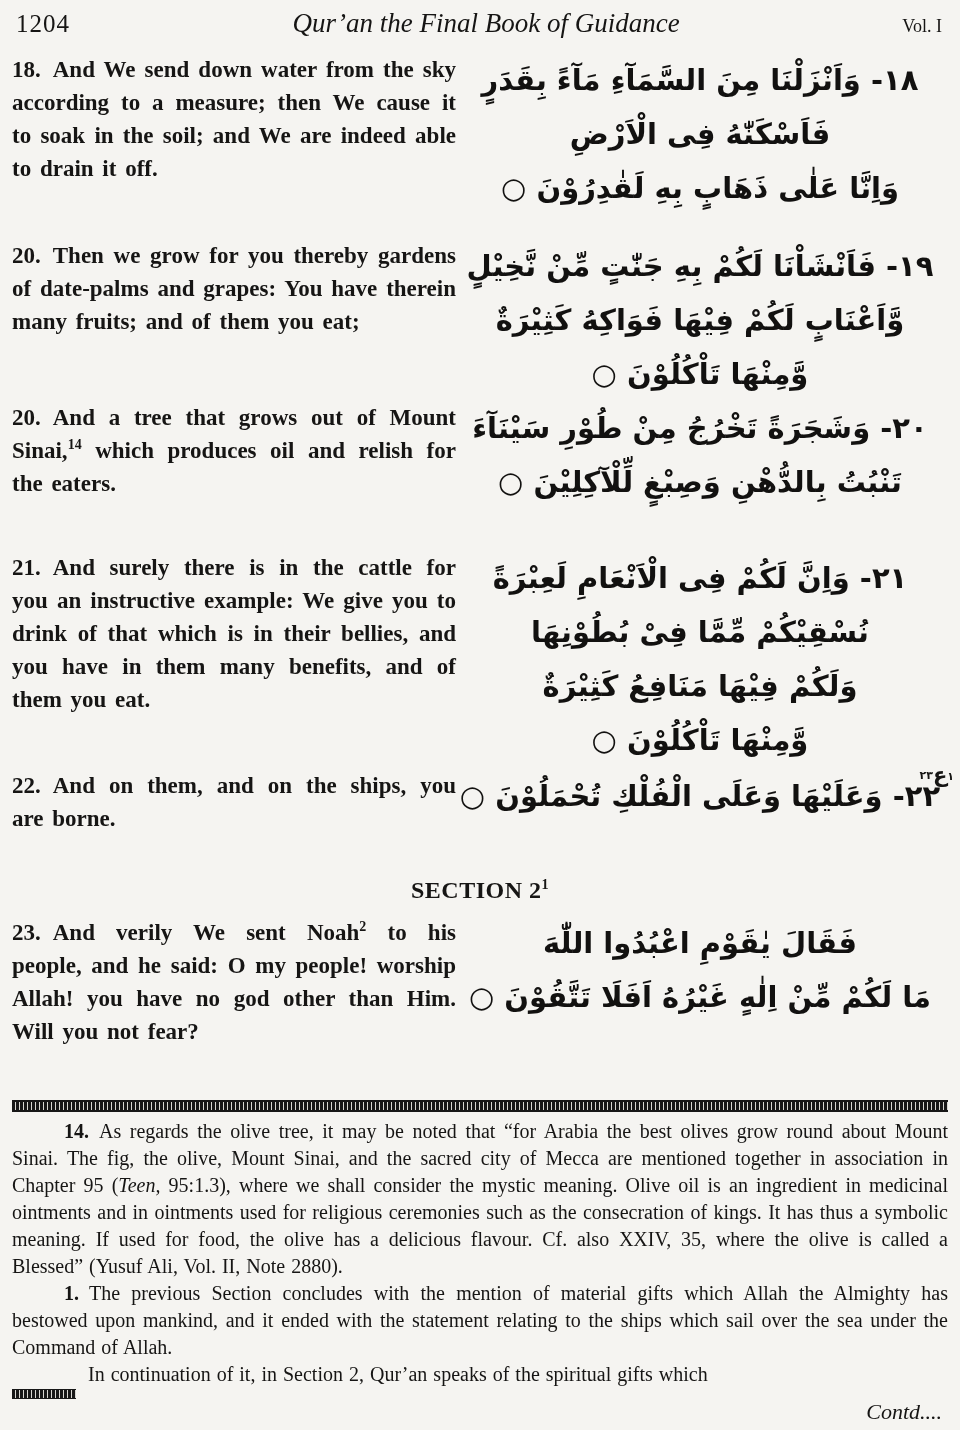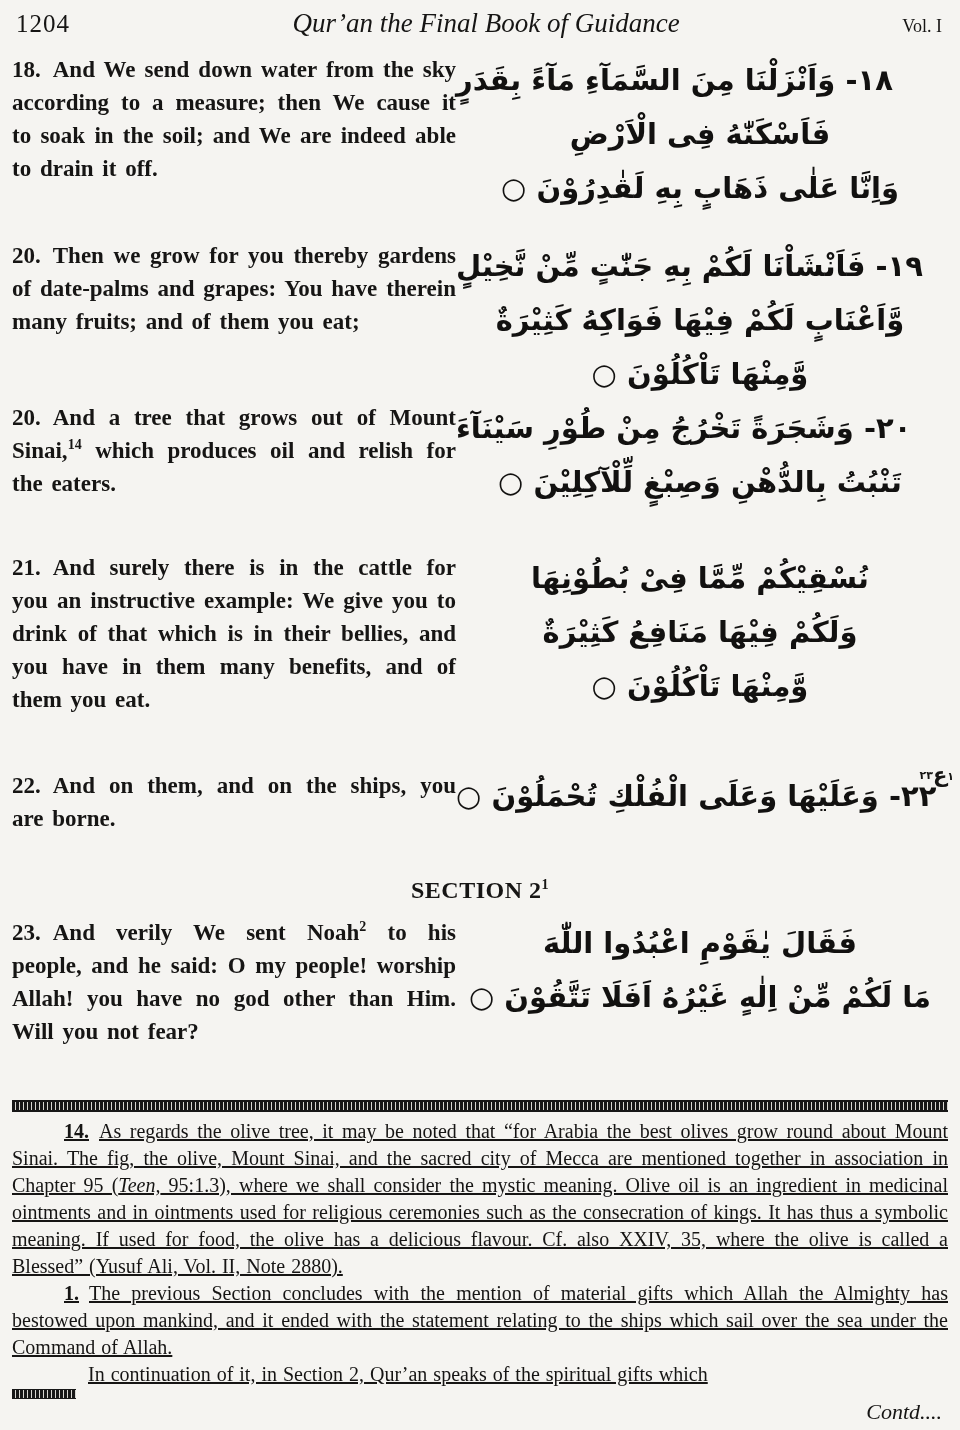--- a/index.html
+++ b/index.html
@@ -24,21 +24,21 @@
     text-align:justify;word-spacing:3px;
   }
   .v-num{padding-right:12px;}
   sup{font-size:14px;line-height:0;}
   .ar{
     flex:1;direction:rtl;unicode-bidi:embed;
     font-family:"DejaVu Sans", sans-serif;font-weight:bold;
     font-size:29px;line-height:54px;padding-right:4px;color:#121110;
   }
   .ar-line{text-align:center;white-space:nowrap;}
-  .ar-line.first{text-align:left;}
+  .ar-line.first{text-align:center;}
 
   
   .sect{
     text-align:center;font-weight:bold;font-size:24px;
     margin:16px 0 12px 0;letter-spacing:0.5px;
   }
 
   
   .ruku{
     position:absolute;right:-6px;top:-4px;
@@ -50,21 +50,21 @@
   .ruku .r-bot{font-size:11px;margin-top:2px;}
 
   
   .rule{
     height:8px;margin:6px 0 4px 0;
     background:repeating-linear-gradient(90deg,#171717 0 3px,#d8d7d2 3px 4px);
     border-top:2px solid #171717;border-bottom:2px solid #171717;
   }
 
   
-  .fns{font-size:20px;line-height:27px;text-align:justify;word-spacing:1px;padding-top:2px;text-decoration:underline;}
+  .fns{font-size:20px;line-height:27px;text-align:justify;word-spacing:1px;padding-top:2px;}
   .fn{margin:0;text-indent:52px;}
   .fn-num{font-weight:bold;padding-right:10px;}
   .fn.cont{text-indent:76px;}
 
   .endmark{
     width:64px;height:8px;margin-top:1px;
     background:repeating-linear-gradient(90deg,#171717 0 3px,#d8d7d2 3px 4px);
     border-top:1px solid #171717;border-bottom:1px solid #171717;
   }
   .contd{text-align:right;font-style:italic;font-size:22px;padding-right:6px;margin-top:0;}
@@ -104,20 +104,21 @@
       <p class="eng"><b class="v-num">20.</b><span>And a tree that grows out of Mount Sinai,</span><sup>14</sup><span> which produces oil and relish for the eaters.</span></p>
       <div class="ar" dir="rtl">
         <div class="ar-line first">٢٠- وَشَجَرَةً تَخْرُجُ مِنْ طُوْرِ سَيْنَآءَ</div>
         <div class="ar-line">تَنْبُتُ بِالدُّهْنِ وَصِبْغٍ لِّلْآكِلِيْنَ ○</div>
       </div>
     </div>
 
     <div class="vrow" style="min-height:218px">
       <p class="eng"><b class="v-num">21.</b><span>And surely there is in the cattle for you an instructive example: We give you to drink of that which is in their bellies, and you have in them many benefits, and of them you eat.</span><sup></sup><span></span></p>
       <div class="ar" dir="rtl">
+        <div class="ar-line first">٢١- وَاِنَّ لَكُمْ فِى الْاَنْعَامِ لَعِبْرَةً</div>
         <div class="ar-line">نُسْقِيْكُمْ مِّمَّا فِىْ بُطُوْنِهَا</div>
         <div class="ar-line">وَلَكُمْ فِيْهَا مَنَافِعُ كَثِيْرَةٌ</div>
         <div class="ar-line">وَّمِنْهَا تَاْكُلُوْنَ ○</div>
       </div>
     </div>
 
     <div class="vrow" style="min-height:92px">
       <p class="eng"><b class="v-num">22.</b><span>And on them, and on the ships, you are borne.</span><sup></sup><span></span></p>
       <div class="ar" dir="rtl">
         <div class="ar-line first">٢٢- وَعَلَيْهَا وَعَلَى الْفُلْكِ تُحْمَلُوْنَ ○</div>

